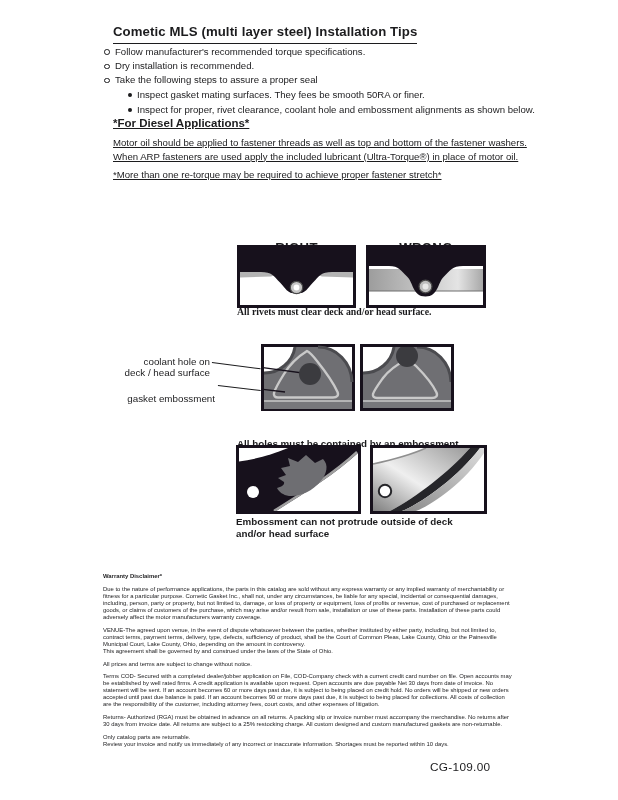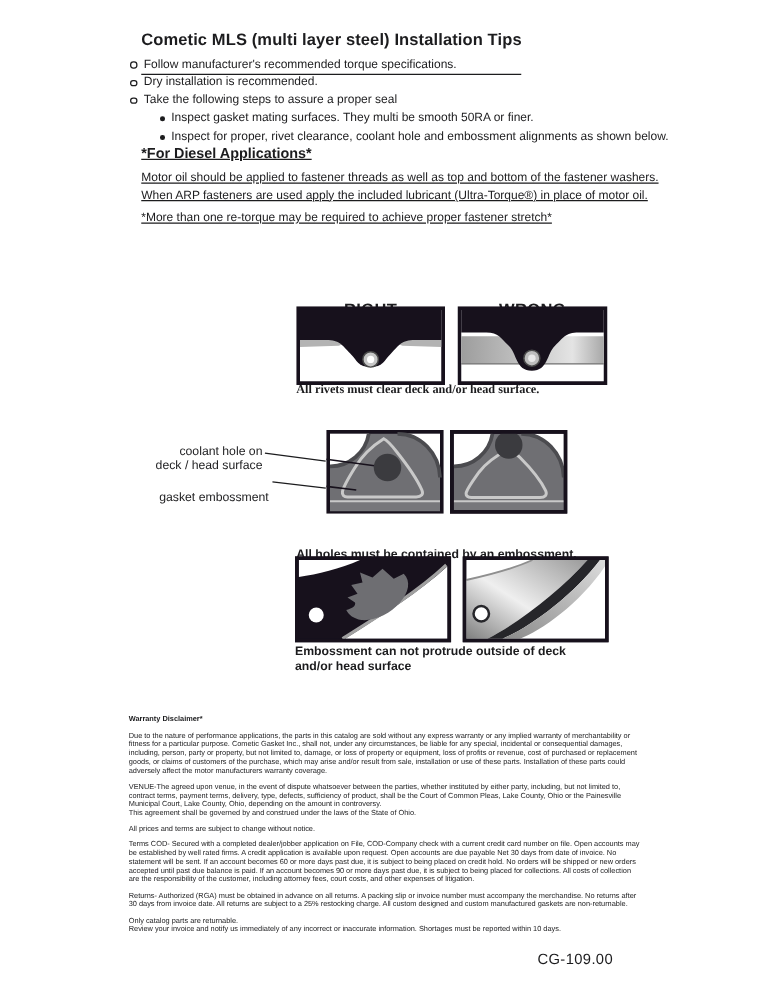--- a/index.html
+++ b/index.html
@@ -6,21 +6,21 @@
   .page{
     position:relative;width:618px;height:800px;background:#ffffff;overflow:hidden;
     font-family:"Liberation Sans", sans-serif;color:#1c1c1e;
   }
   .abs{position:absolute;}
   .pre{white-space:pre-line;}
 
   
   .title{
     left:113px;top:24px;font-size:13.2px;font-weight:bold;
-    border-bottom:1.5px solid #1c1c1e;padding-bottom:20px;letter-spacing:0.1px;
+    border-bottom:1.5px solid #1c1c1e;padding-bottom:4px;letter-spacing:0.1px;
   }
 
   
   .bullets{left:104px;top:45px;width:460px;font-size:9.6px;line-height:14.2px;}
   .brow{display:flex;align-items:center;}
   .brow .mark{width:11px;flex:0 0 11px;display:flex;align-items:center;}
   .ocirc{width:3.6px;height:3.6px;border:1px solid #1c1c1e;border-radius:50%;display:inline-block;}
   .dot{width:3.8px;height:3.8px;background:#1c1c1e;border-radius:50%;display:inline-block;}
   .sub{margin-left:24px;margin-top:0.5px;}
   .sub .mark{width:9px;flex:0 0 9px;}
@@ -67,21 +67,21 @@
     <div class="brow">
       <span class="mark">
           <span class="ocirc"></span>
         </span>
       <span>Take the following steps to assure a proper seal</span>
     </div>
     <div class="brow sub">
       <span class="mark">
           <span class="dot"></span>
         </span>
-      <span>Inspect gasket mating surfaces.  They multi be smooth 50RA or finer.</span>
+      <span>Inspect gasket mating surfaces.  They fees be smooth 50RA or finer.</span>
     </div>
     <div class="brow sub">
       <span class="mark">
           <span class="dot"></span>
         </span>
       <span>Inspect for proper, rivet clearance, coolant hole and embossment alignments as shown below.</span>
     </div>
   </div>
 
   <div class="abs diesel">

